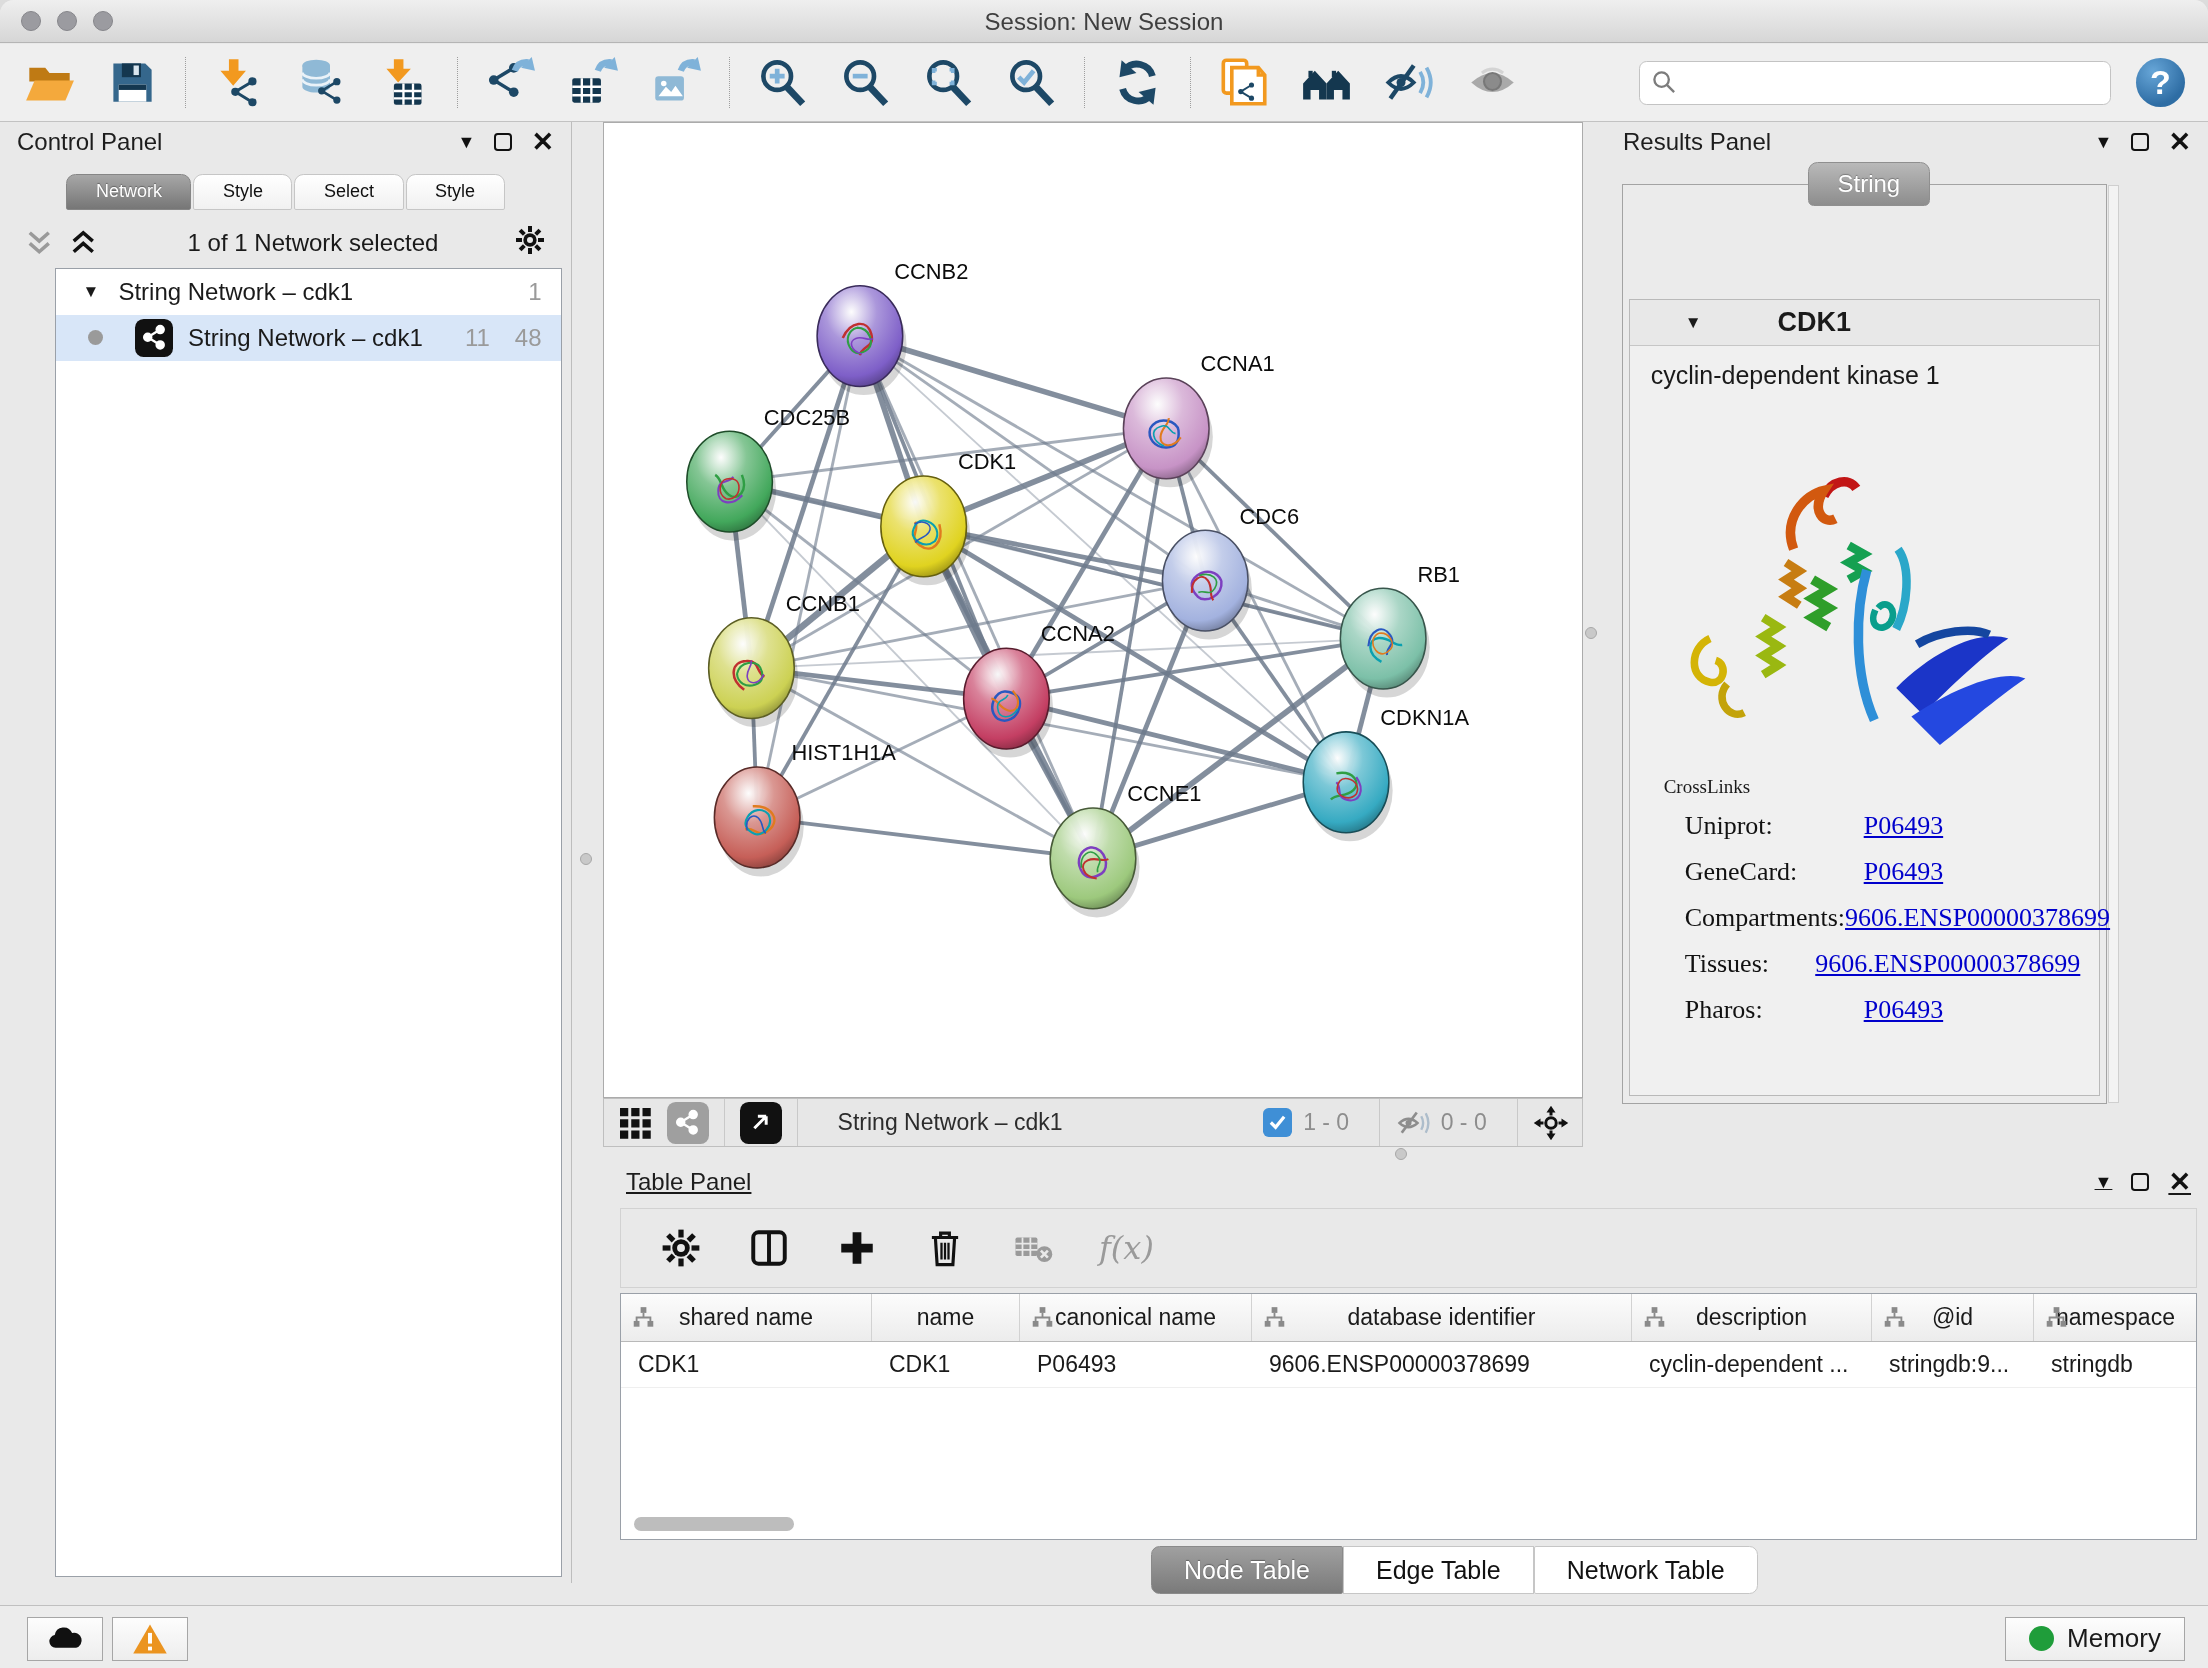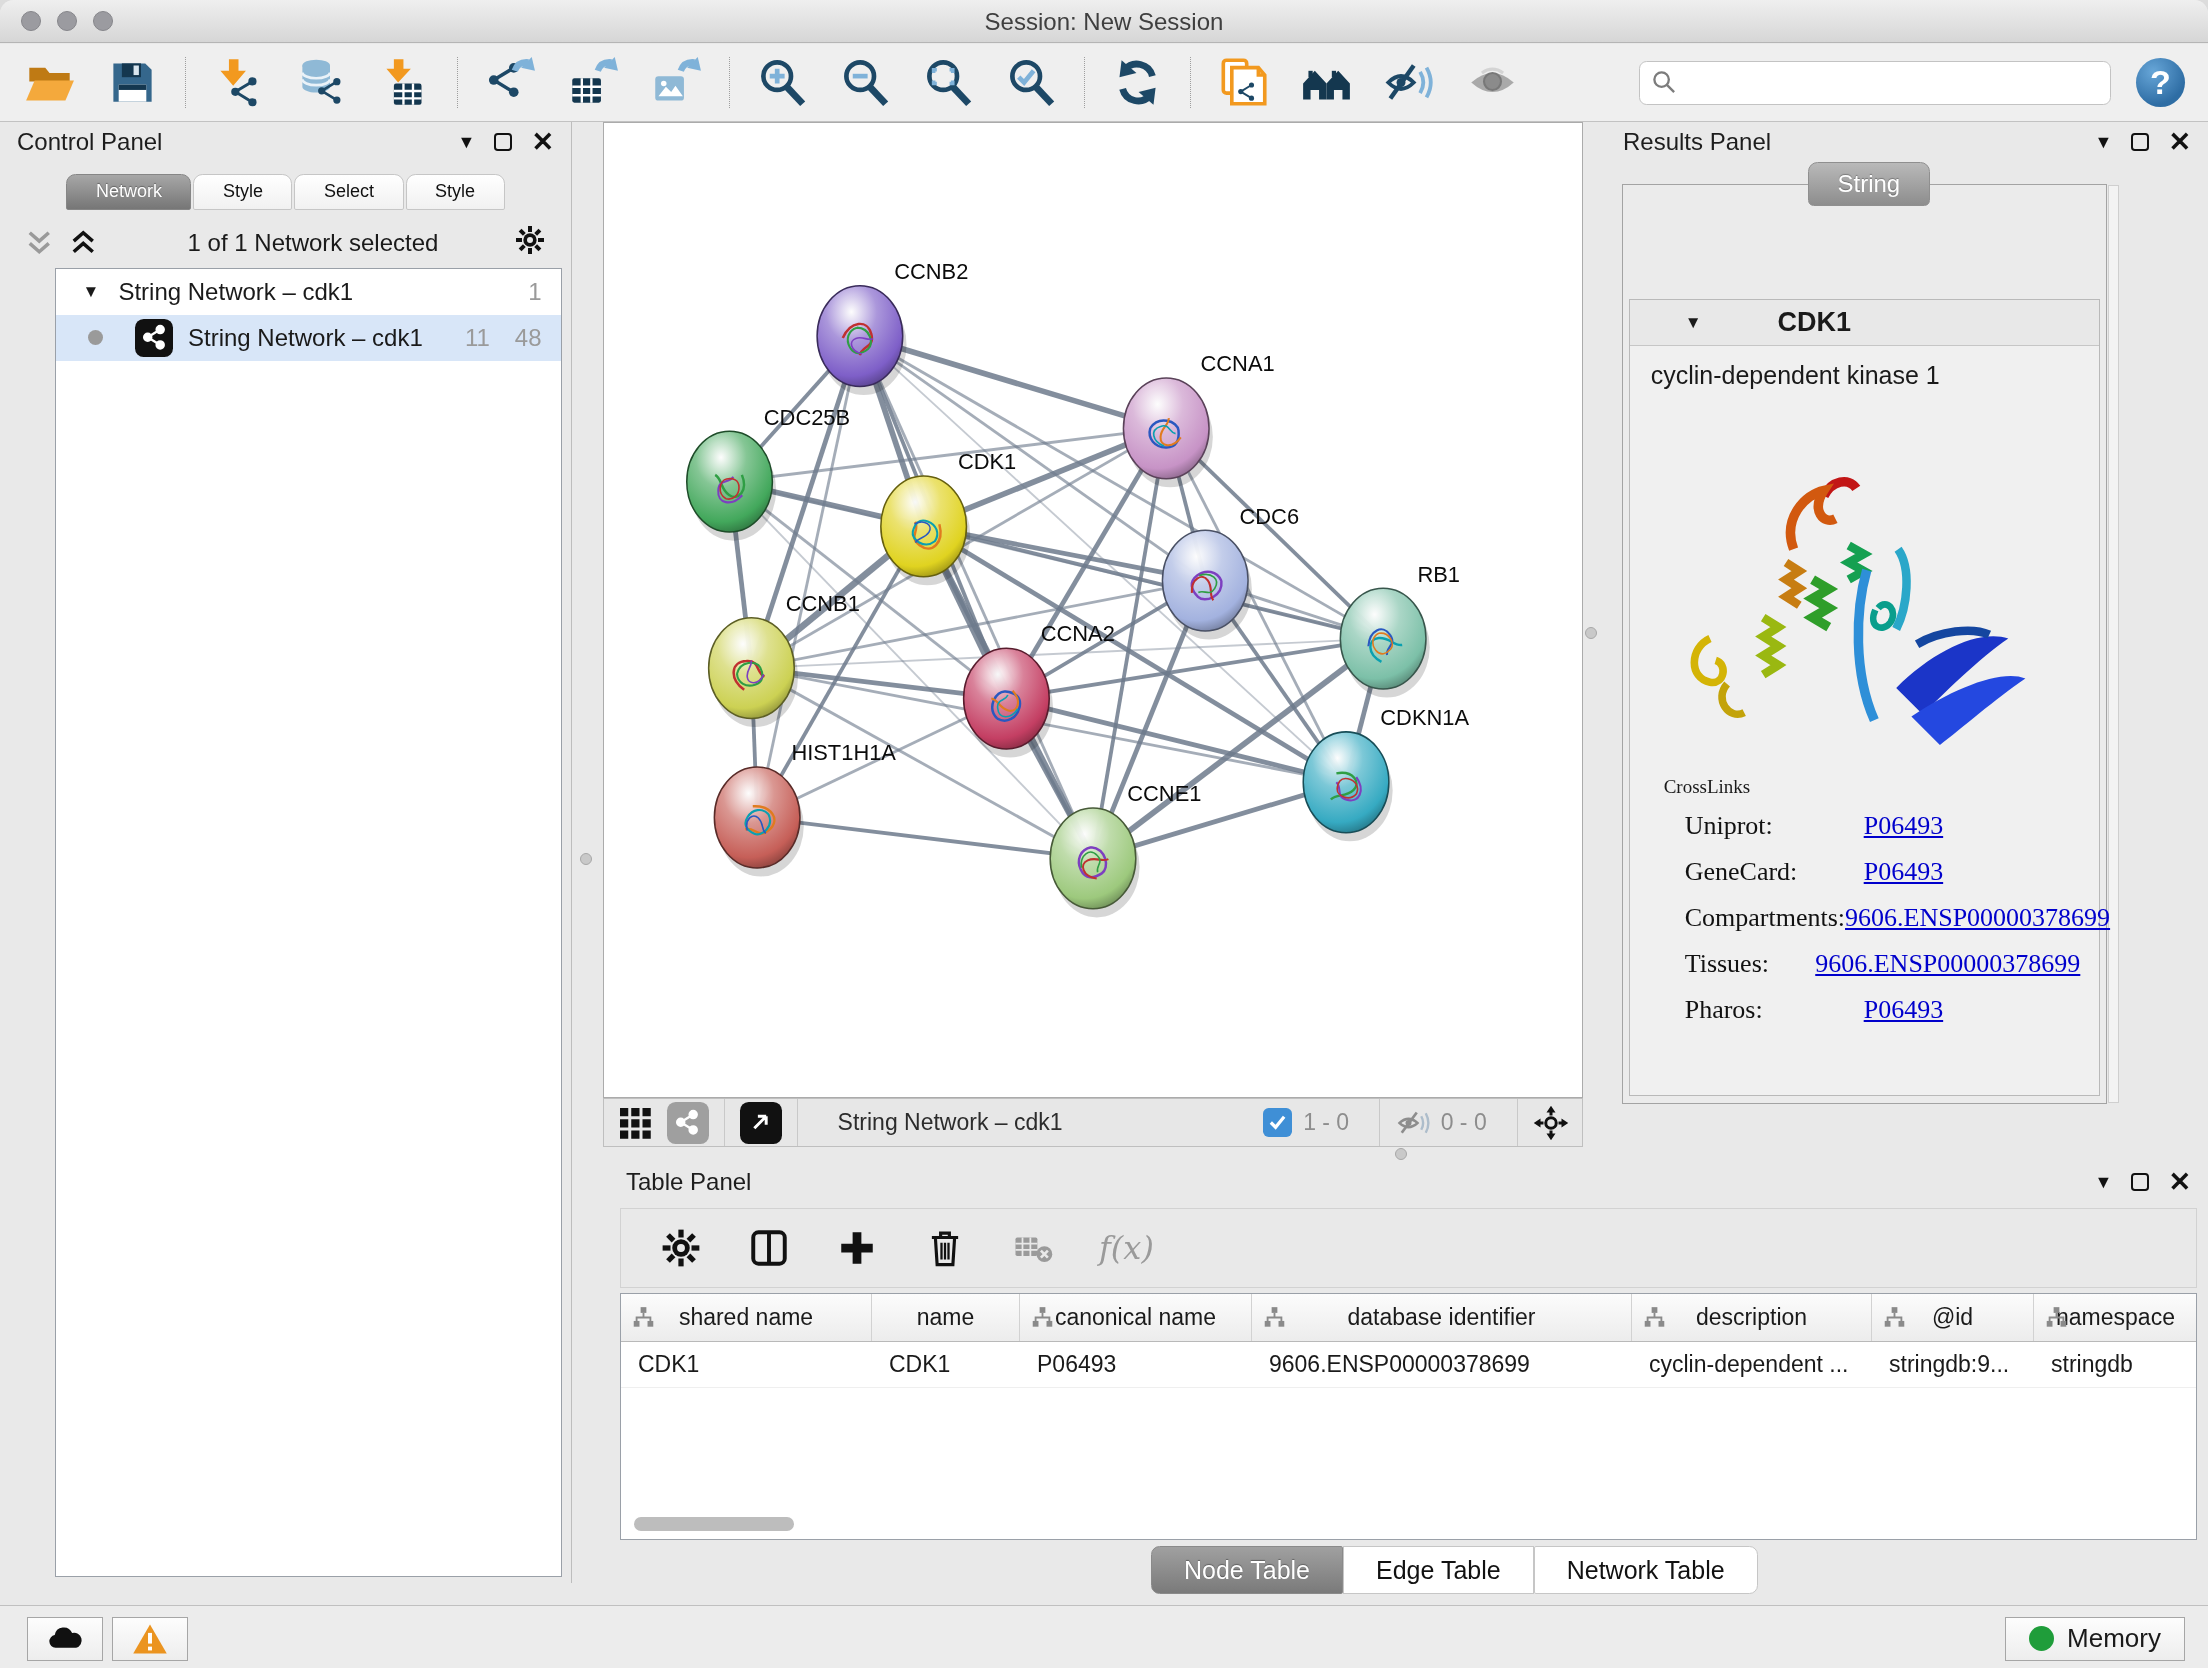--- a/index.html
+++ b/index.html
@@ -95,21 +95,21 @@
   .cdk1-title{font-weight:bold;font-size:27px;margin-left:57px;}
   .cdk1-desc{font-size:25px;padding:15px 0 0 21px;}
   .protein{position:absolute;left:42px;top:158px;}
   .crosslinks{position:absolute;left:34px;top:476px;right:19px;font-family:"Liberation Serif",serif;}
   .cl-heading{font-weight:normal;font-size:19px;margin-bottom:13.3px;}
   .cl-row{display:flex;font-size:26px;margin-bottom:16px;}
   .cl-label{width:200px;padding-left:21px;color:#111;}
   .cl-link{color:#0000cc;text-decoration:underline;}
 
   
-  .table-panel{position:absolute;left:603px;top:1162px;right:0;height:443px;}
+  .table-panel{position:absolute;left:603px;top:1162px;right:0;height:443px;text-decoration:underline;}
   .tp-toolbar{position:absolute;left:17px;right:11.4px;top:46px;height:80px;background:#e9e9e9;
     border:1px solid #d2d2d2;display:flex;align-items:center;gap:44px;padding:0 38px;}
   .tp-toolbar .tb-btn{width:44px;height:44px;}
   .tp-toolbar svg{width:42px;height:42px;}
   .fx{font-family:"DejaVu Serif",serif;font-style:italic;font-size:32px;color:#9a9a9a;}
   .tp-table{position:absolute;left:17px;right:11.4px;top:131px;height:247px;background:#fff;border:1px solid #9aa0a8;overflow:hidden;}
   .t-head{display:flex;height:48px;background:linear-gradient(#fcfcfc,#ececec);border-bottom:1px solid #b9b9b9;}
   .t-hcell{position:relative;display:flex;align-items:center;justify-content:center;font-size:23px;
     border-right:1px solid #d2d2d2;flex:none;overflow:hidden;white-space:nowrap;}
   .t-hcell svg{position:absolute;left:11.4px;width:23px;height:23px;}

